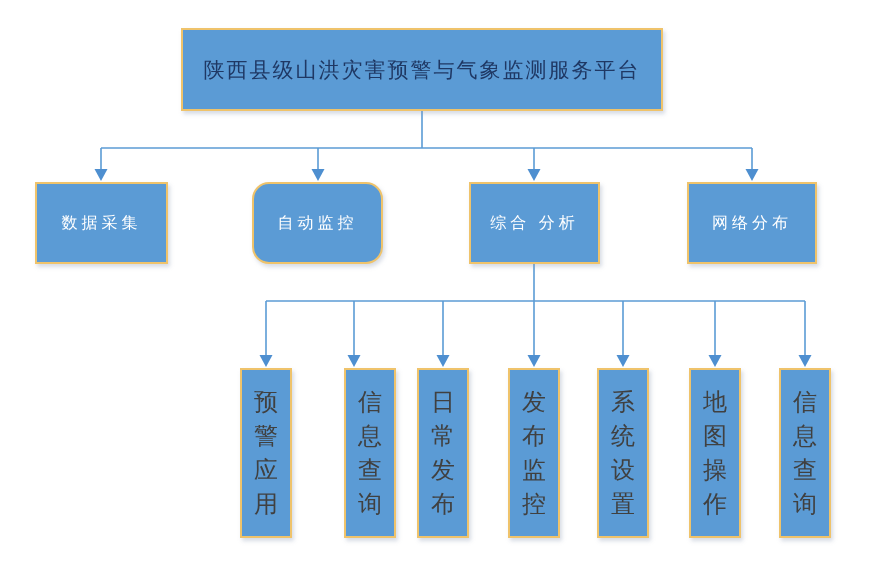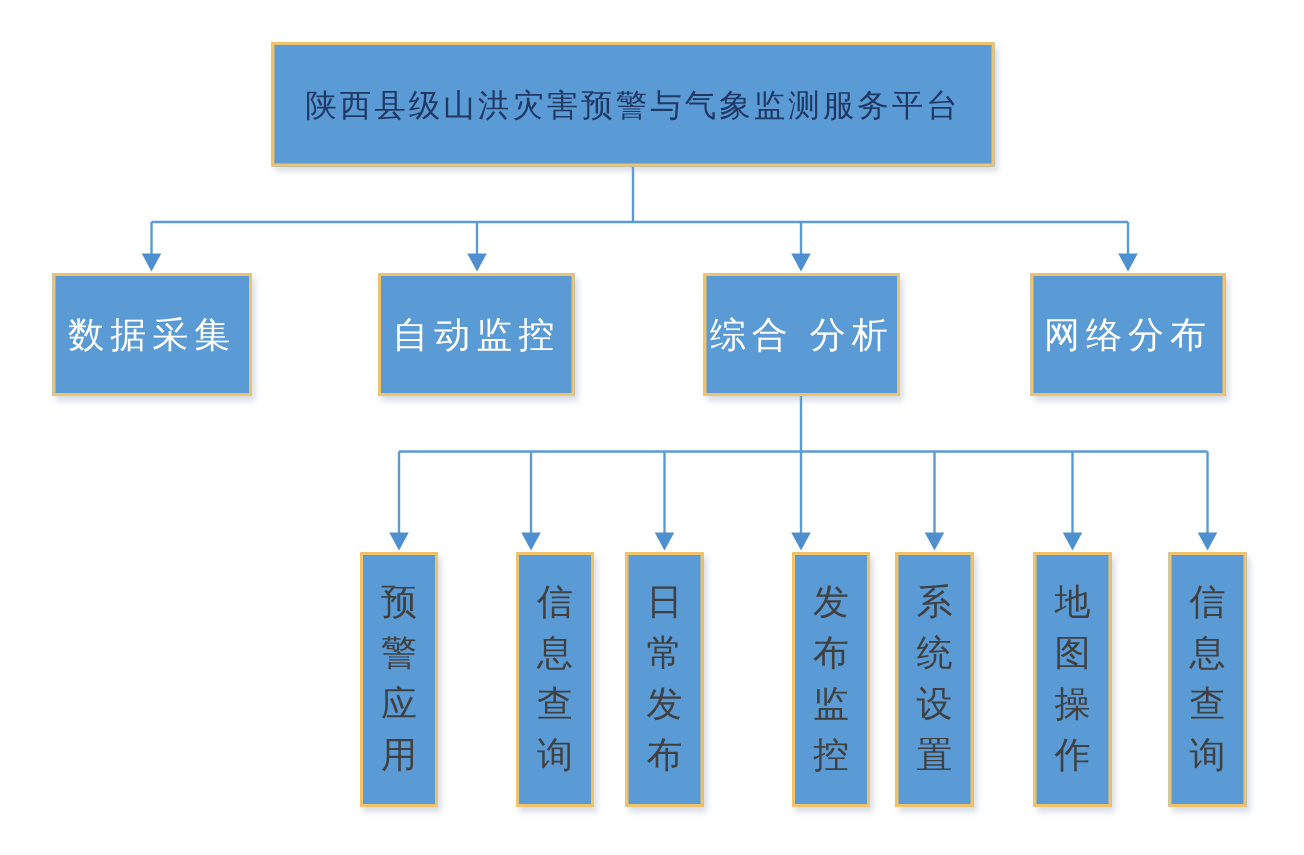--- a/index.html
+++ b/index.html
@@ -41,21 +41,21 @@
     color: #1F3864;
     font-size: 21px;
     letter-spacing: 2px;
     font-weight: 500;
     white-space: nowrap;
   }
   .node-l2 {
     top: 182px;
     height: 82px;
     color: #ffffff;
-    font-size: 24px;
+    font-size: 16px;
     letter-spacing: 4px;
     white-space: nowrap;
   }
   .node-l3 {
     top: 368px;
     width: 52px; height: 170px;
     color: #404040;
     font-size: 24px;
     line-height: 34px;
     word-break: break-all;
@@ -107,34 +107,34 @@
       <polygon points="527.5,355 540.5,355 534,367"></polygon>
       <polygon points="616.5,355 629.5,355 623,367"></polygon>
       <polygon points="708.5,355 721.5,355 715,367"></polygon>
       <polygon points="798.5,355 811.5,355 805,367"></polygon>
     </g>
   </svg>
 
   <div class="node node-root">陕西县级山洪灾害预警与气象监测服务平台</div>
 
   <div class="node node-l2" style="left:35px;width:133px;">数据采集</div>
-  <div class="node node-l2" style="left:252px;width:131px;">自动监控</div>
+  <div class="node node-l2" style="left:252px;width:131px;border-radius:17px;">自动监控</div>
   <div class="node node-l2" style="left:469px;width:131px;">综合 分析</div>
   <div class="node node-l2" style="left:687px;width:130px;text-align:right;">网络分布</div>
 
   <div class="node node-l3" style="left:240px;">
     <div class="vtext">预警应用</div>
   </div>
   <div class="node node-l3" style="left:344px;">
     <div class="vtext">信息查询</div>
   </div>
   <div class="node node-l3" style="left:417px;">
     <div class="vtext">日常发布</div>
   </div>
-  <div class="node node-l3" style="left:528px;">
+  <div class="node node-l3" style="left:508px;">
     <div class="vtext">发布监控</div>
   </div>
   <div class="node node-l3" style="left:597px;">
     <div class="vtext">系统设置</div>
   </div>
   <div class="node node-l3" style="left:689px;">
     <div class="vtext">地图操作</div>
   </div>
   <div class="node node-l3" style="left:779px;">
     <div class="vtext">信息查询</div>

